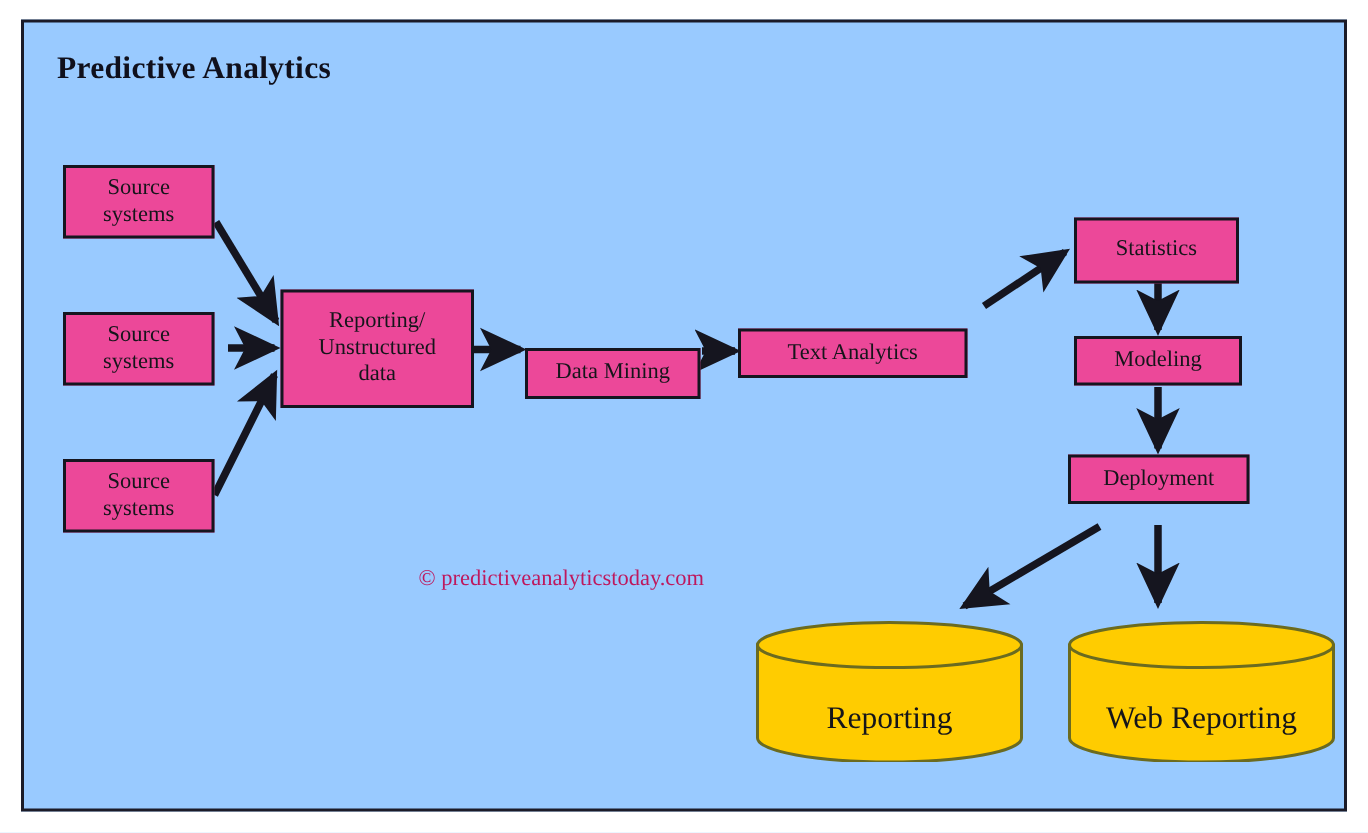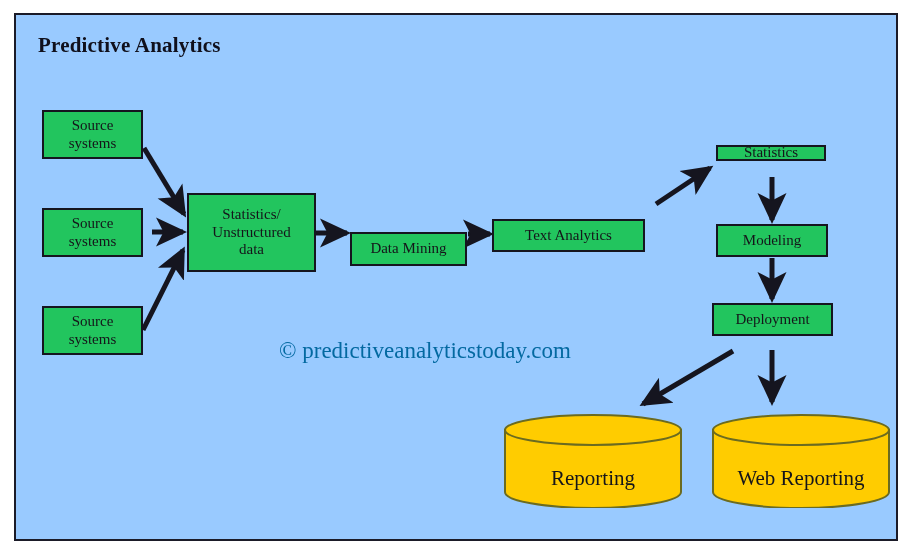--- a/index.html
+++ b/index.html
@@ -39,21 +39,21 @@
     left: 38px;
     top: 33px;
     font-size: 21px;
     font-weight: bold;
     color: #10101c;
     letter-spacing: 0.2px;
     white-space: nowrap;
   }
   .node {
     position: absolute;
-    background: #22c55e;
+    background: #ec4899;
     border: 2px solid #15151f;
     box-sizing: border-box;
     display: flex;
     align-items: center;
     justify-content: center;
     text-align: center;
     color: #15151a;
     font-size: 15px;
     line-height: 1.18;
     padding: 2px 4px;
@@ -68,23 +68,23 @@
     left: 0;
     width: 100%;
     text-align: center;
     font-size: 21px;
     color: #15151a;
     pointer-events: none;
   }
   .copyright {
     position: absolute;
     left: 279px;
-    top: 338px;
-    font-size: 23px;
-    color: #0369a1;
+    top: 378px;
+    font-size: 15px;
+    color: #be185d;
     white-space: nowrap;
   }
 </style>
 </head>
 <body>
 
 <div id="canvas">
 
   <div id="panel"></div>
 
@@ -134,35 +134,35 @@
 
   <div class="node" style="left:42px; top:306px; width:101px; height:49px;">
     <span>
       <span>Source</span>
       <span>systems</span>
     </span>
   </div>
 
   <div class="node" style="left:187px; top:193px; width:129px; height:79px;">
     <span>
-      <span>Statistics/</span>
+      <span>Reporting/</span>
       <span>Unstructured</span>
       <span>data</span>
     </span>
   </div>
 
   <div class="node" style="left:350px; top:232px; width:117px; height:34px;">
     <span>Data Mining</span>
   </div>
 
   <div class="node" style="left:492px; top:219px; width:153px; height:33px;">
     <span>Text Analytics</span>
   </div>
 
-  <div class="node" style="left:716px; top:145px; width:110px; height:16px;justify-content:center;">
+  <div class="node" style="left:716px; top:145px; width:110px; height:44px;justify-content:center;">
     <span>Statistics</span>
   </div>
 
   <div class="node" style="left:712px; top:303px; width:121px; height:33px;">
     <span>Deployment</span>
   </div>
 
   <div class="node" style="left:716px; top:224px; width:112px; height:33px;">
     <span>Modeling</span>
   </div>

